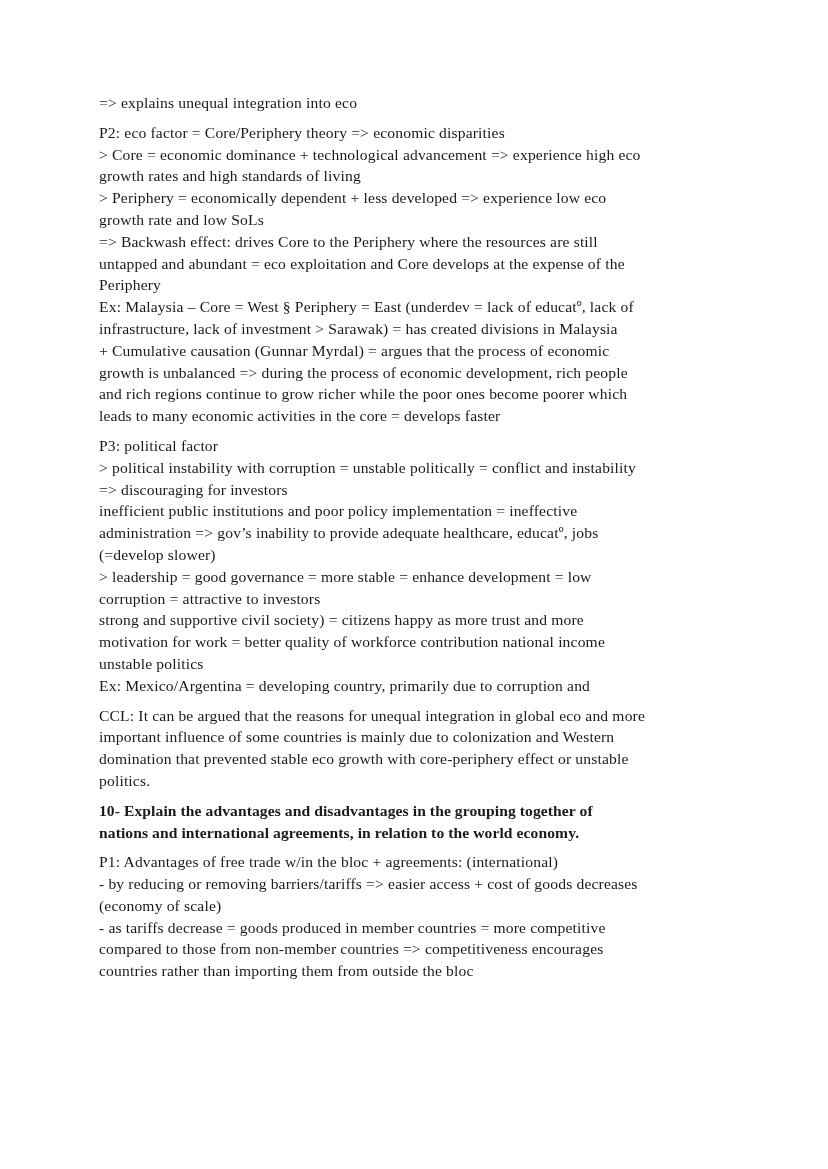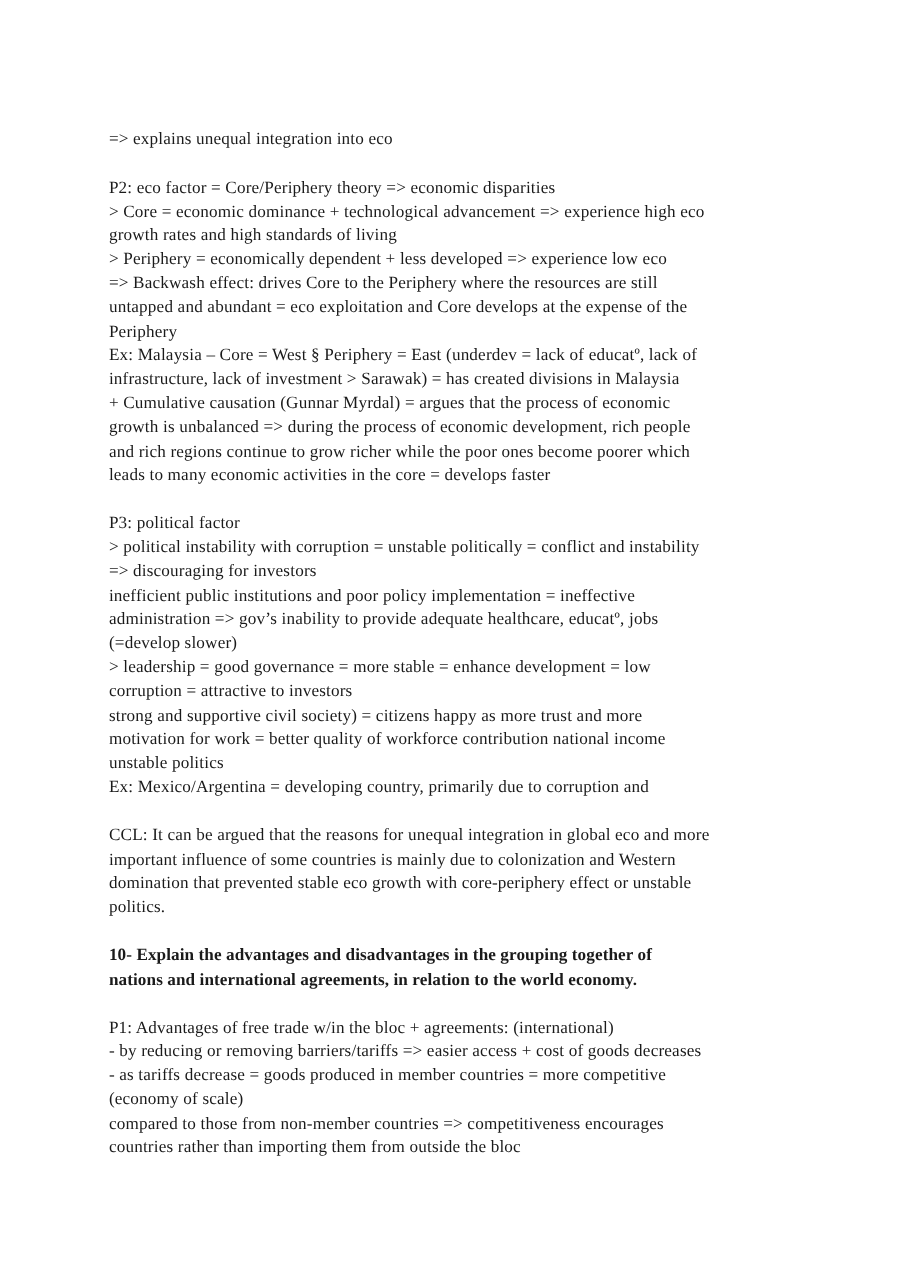--- a/index.html
+++ b/index.html
@@ -18,33 +18,33 @@
     width: 828px;
     height: 1169px;
     margin: 0 auto;
     background: #ffffff;
     overflow: hidden;
   }
 
   .text-column {
     position: absolute;
     left: 99px;
-    top: 116px;
+    top: 92px;
     width: 636px;
   }
 
   
   .block {
     margin: 0;
     padding: 0;
   }
 
   
   .block + .block {
-    margin-top: 22px;
+    margin-top: 8px;
   }
 
   .line {
     display: block;
     font-size: 15.6px;
     line-height: 21.8px;
     color: #1a1a1a;
     white-space: pre-wrap;
     letter-spacing: 0.01em;
     font-weight: 400;
@@ -62,20 +62,21 @@
 <div class="page">
   <div class="text-column" id="text-column">
       <div class="block">
         <span class="line">=&gt; explains unequal integration into eco</span>
       </div>
       <div class="block">
         <span class="line">P2: eco factor = Core/Periphery theory =&gt; economic disparities</span>
         <span class="line">&gt; Core = economic dominance + technological advancement =&gt; experience high eco</span>
         <span class="line">growth rates and high standards of living</span>
         <span class="line">&gt; Periphery = economically dependent + less developed =&gt; experience low eco</span>
+        <span class="line">growth rate and low SoLs</span>
         <span class="line">=&gt; Backwash effect: drives Core to the Periphery where the resources are still</span>
         <span class="line">untapped and abundant = eco exploitation and Core develops at the expense of the</span>
         <span class="line">Periphery</span>
         <span class="line">Ex: Malaysia – Core = West § Periphery = East (underdev = lack of educatº, lack of</span>
         <span class="line">infrastructure, lack of investment &gt; Sarawak) = has created divisions in Malaysia</span>
         <span class="line">+ Cumulative causation (Gunnar Myrdal) = argues that the process of economic</span>
         <span class="line">growth is unbalanced =&gt; during the process of economic development, rich people</span>
         <span class="line">and rich regions continue to grow richer while the poor ones become poorer which</span>
         <span class="line">leads to many economic activities in the core = develops faster</span>
       </div>
@@ -99,19 +100,19 @@
         <span class="line">domination that prevented stable eco growth with core-periphery effect or unstable</span>
         <span class="line">politics.</span>
       </div>
       <div class="block bold">
         <span class="line">10- Explain the advantages and disadvantages in the grouping together of</span>
         <span class="line">nations and international agreements, in relation to the world economy.</span>
       </div>
       <div class="block">
         <span class="line">P1: Advantages of free trade w/in the bloc + agreements: (international)</span>
         <span class="line">- by reducing or removing barriers/tariffs =&gt; easier access + cost of goods decreases</span>
+        <span class="line">(economy of scale)</span>
         <span class="line">- as tariffs decrease = goods produced in member countries = more competitive</span>
-        <span class="line">(economy of scale)</span>
         <span class="line">compared to those from non-member countries =&gt; competitiveness encourages</span>
         <span class="line">countries rather than importing them from outside the bloc</span>
       </div>
     </div>
 </div>
 
 </body></html>

